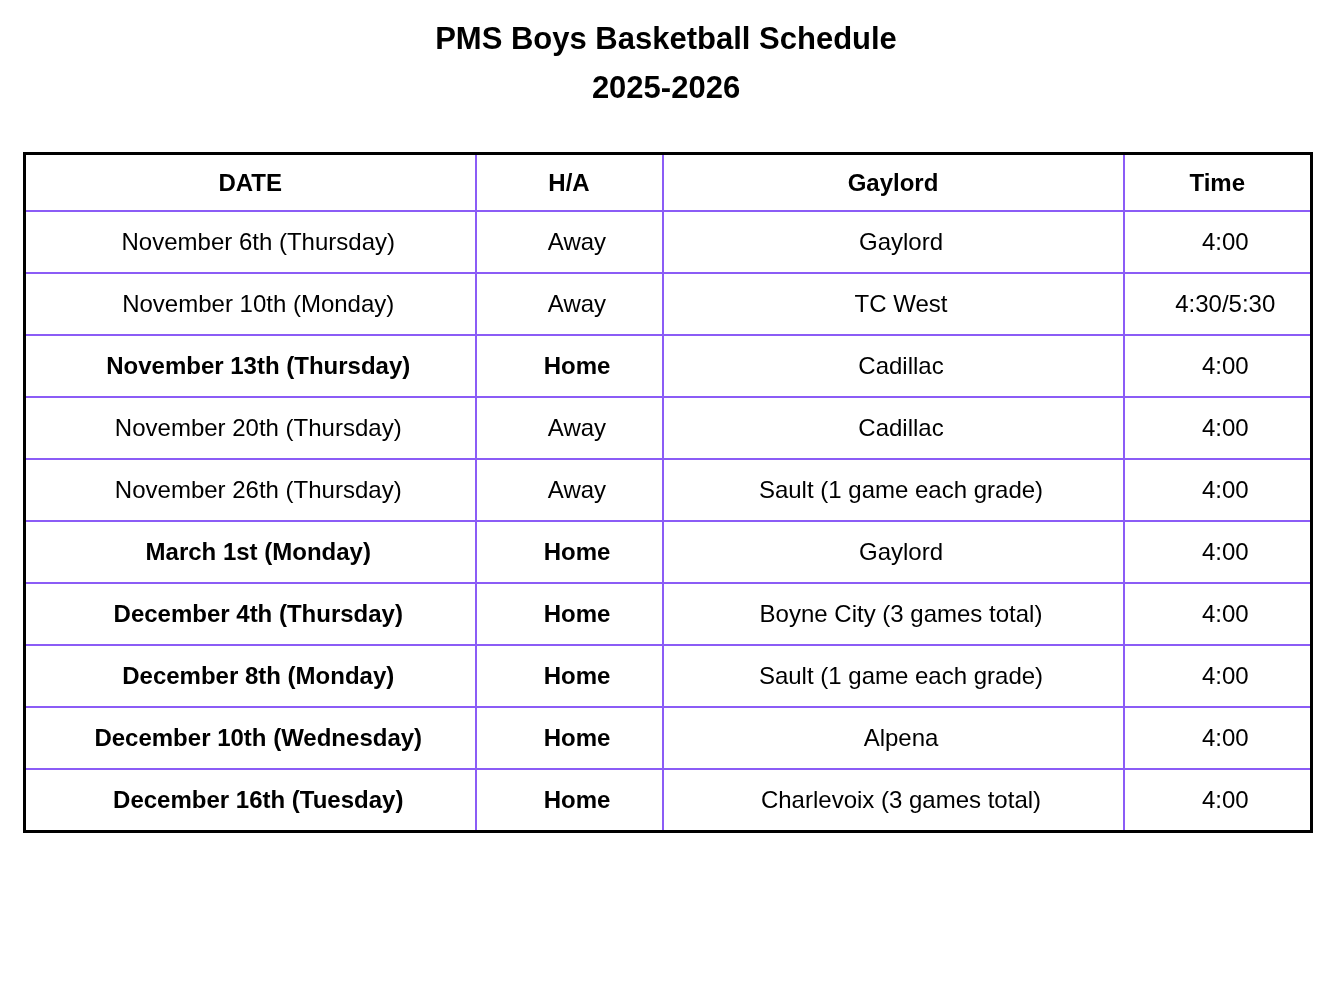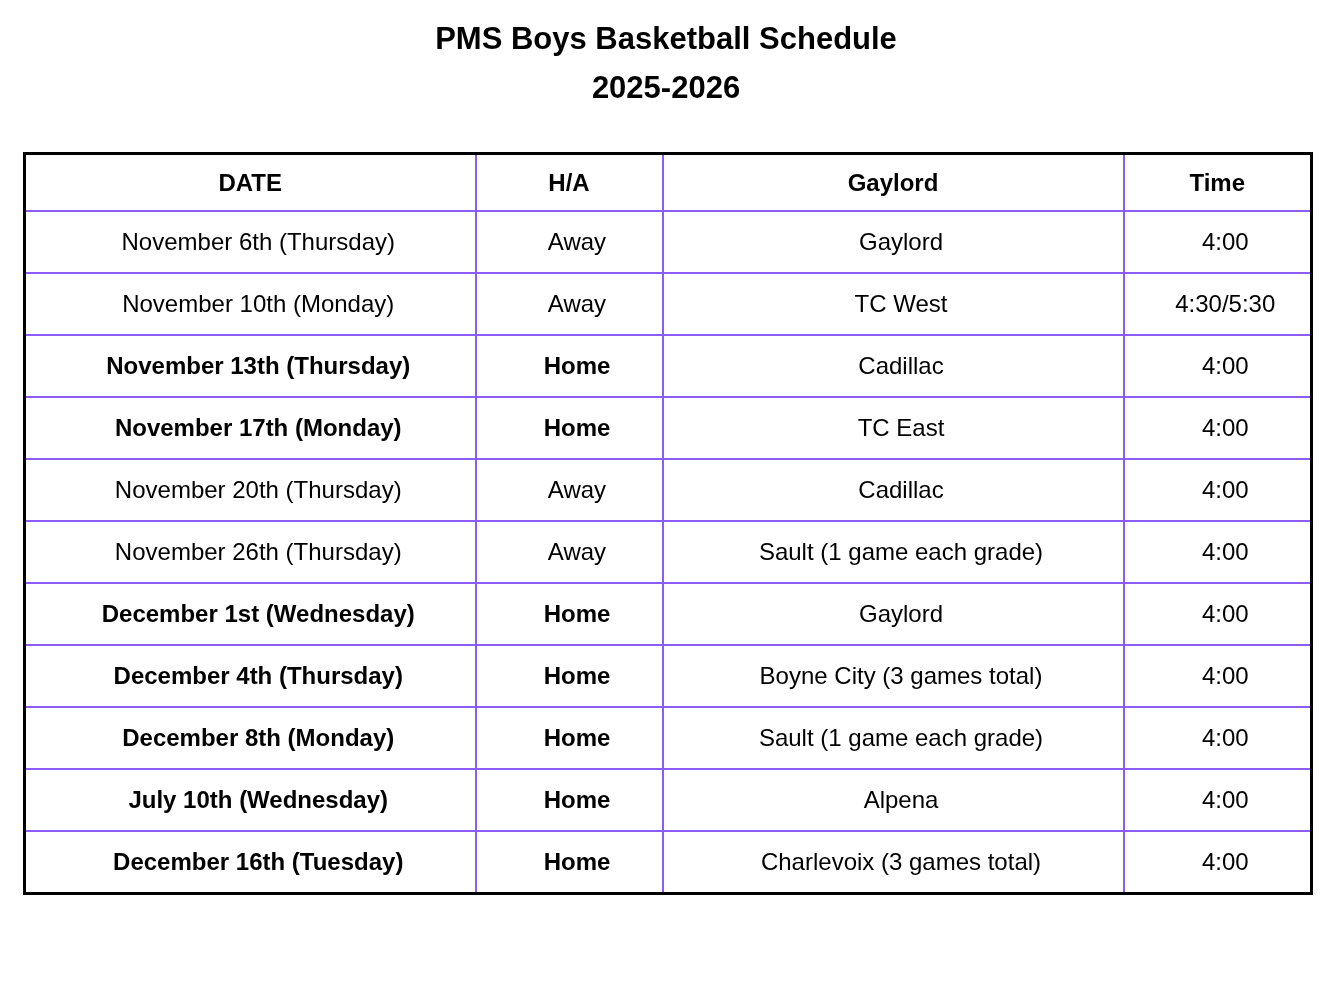--- a/index.html
+++ b/index.html
@@ -95,57 +95,51 @@
           <td>TC West</td>
           <td>4:30/5:30</td>
         </tr>
         <tr>
           <td class="bold">November 13th (Thursday)</td>
           <td class="bold">Home</td>
           <td>Cadillac</td>
           <td>4:00</td>
         </tr>
         <tr>
-          <td class="bold">November 17th (Monday)</td>
-          <td class="bold">Home</td>
-          <td>TC East</td>
-          <td>4:00</td>
-        </tr>
-        <tr>
           <td>November 20th (Thursday)</td>
           <td>Away</td>
           <td>Cadillac</td>
           <td>4:00</td>
         </tr>
         <tr>
           <td>November 26th (Thursday)</td>
           <td>Away</td>
           <td>Sault (1 game each grade)</td>
           <td>4:00</td>
         </tr>
         <tr>
-          <td class="bold">December 1st (Wednesday)</td>
+          <td class="bold">March 1st (Monday)</td>
           <td class="bold">Home</td>
           <td>Gaylord</td>
           <td>4:00</td>
         </tr>
         <tr>
           <td class="bold">December 4th (Thursday)</td>
           <td class="bold">Home</td>
           <td>Boyne City (3 games total)</td>
           <td>4:00</td>
         </tr>
         <tr>
           <td class="bold">December 8th (Monday)</td>
           <td class="bold">Home</td>
           <td>Sault (1 game each grade)</td>
           <td>4:00</td>
         </tr>
         <tr>
-          <td class="bold">July 10th (Wednesday)</td>
+          <td class="bold">December 10th (Wednesday)</td>
           <td class="bold">Home</td>
           <td>Alpena</td>
           <td>4:00</td>
         </tr>
         <tr>
           <td class="bold">December 16th (Tuesday)</td>
           <td class="bold">Home</td>
           <td>Charlevoix (3 games total)</td>
           <td>4:00</td>
         </tr>

